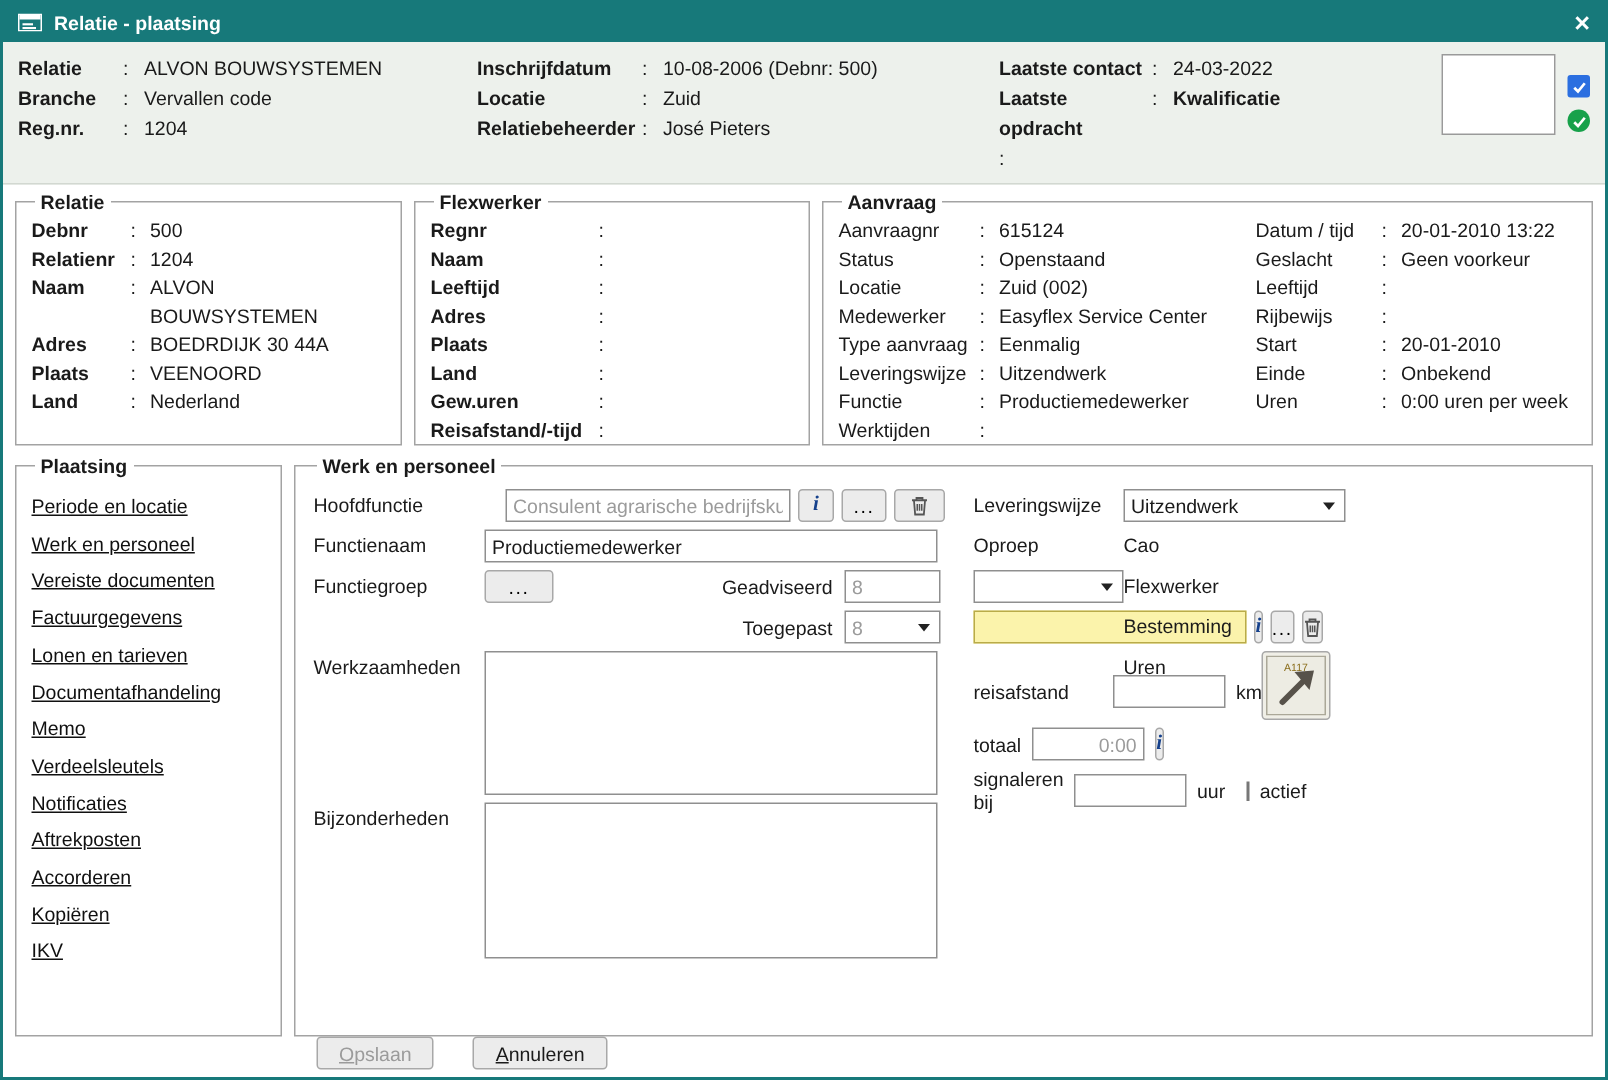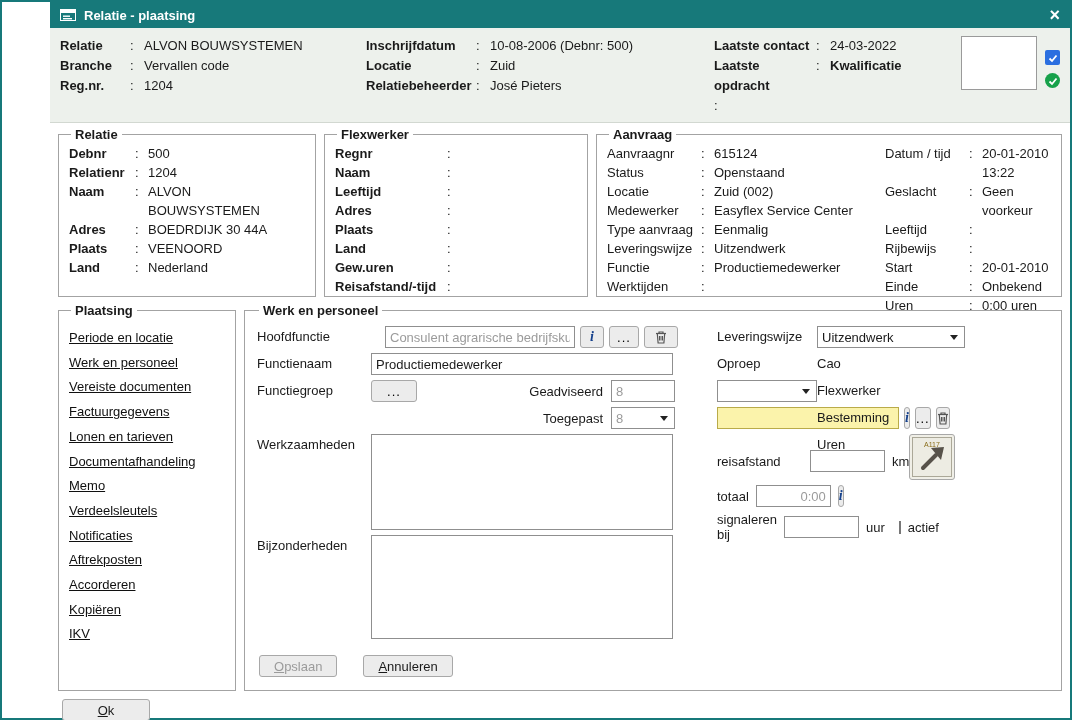--- a/index.html
+++ b/index.html
@@ -6,21 +6,21 @@
   body {
     font-family: "Liberation Sans", sans-serif;
     font-size: 13px;
     color: #1a1a1a;
     background: #d9d9d9;
   }
   .window {
     width: 1072px; height: 720px;
     background: #fff;
     border: 2px solid #17797a;
-    display: flex; flex-direction: column; padding-left: 48px;
+    display: flex; flex-direction: column;
   }
   
   .titlebar {
     flex: 0 0 26px;
     background: #17797a; color: #fff;
     display: flex; align-items: center; gap: 8px;
     padding: 0 10px; font-weight: bold;
   }
   .close { margin-left: auto; font-size: 18px; line-height: 1; cursor: pointer; font-weight: bold; }
   
@@ -53,21 +53,21 @@
   .kv .kl { font-weight: bold; }
   .kv.plain .kl { font-weight: normal; }
   .aanvraag-wrap { display: flex; }
   .av-left  { width: 278px; --lw: 94px; }
   .av-right { flex: 1; --lw: 84px; }
   .row-bottom { display: flex; gap: 8px; margin-top: 6px; }
   .fs-plaatsing { width: 178px; height: 388px; }
   .menu { margin-top: 6px; display: flex; flex-direction: column; }
   .menu a { color: #101010; text-decoration: underline; line-height: 24.7px; cursor: pointer; width: max-content; text-align: center; }
   .fs-werk { flex: 1; height: 388px; padding: 4px 12px; }
-  .werk-wrap { display: flex; margin-top: 4px; gap: 20px; }
+  .werk-wrap { display: flex; margin-top: 4px; }
   
   .wleft { flex: 0 0 430px; display: grid; grid-template-columns: 114px 316px; row-gap: 5px; align-content: start; }
   .wlabel { line-height: 22px; }
   .wlabel.top { align-self: start; }
   .wfield { display: flex; align-items: center; gap: 5px; }
   .wfield.spread { justify-content: space-between; padding-right: 12px; }
   .wfield.end    { justify-content: flex-end;     padding-right: 12px; }
   .grp { display: flex; align-items: center; gap: 8px; }
   .input { height: 22px; border: 1px solid #8f8f8f; background: #fff; padding: 0 4px; font: inherit; color: #1a1a1a; }
   .input.muted { color: #9b9b9b; }
@@ -88,21 +88,21 @@
   .wfull { width: 100%; }
   
   .wright { flex: 1; display: grid; grid-template-columns: 100px 1fr; row-gap: 5px; align-content: start; margin-left: 10px; }
   .sub { display: flex; align-items: center; gap: 7px; }
   .sublabel { width: 86px; }
   .bb { display: flex; align-items: flex-start; }
   .bb-rows { display: flex; flex-direction: column; gap: 4px; margin-top: 16px; }
   .route-btn { margin-left: auto; margin-right: 6px; width: 46px; height: 46px; border: 1px solid #a8a8a8;
                background: #f0efe7; border-radius: 3px; padding: 2px; cursor: pointer; }
   .checkbox { width: 13px; height: 13px; border: 1px solid #777; background: #fff; display: inline-block; cursor: pointer; }
-  .btn { height: 22px; border: 1px solid #a8a8a8; background: #ececec; border-radius: 3px; padding: 0 14px; font: inherit; cursor: pointer; color: #1a1a1a; }
+  .btn { height: 22px; border: 1px solid #a8a8a8; background: #ececec; border-radius: 3px; padding: 0 14px; font: inherit; cursor: pointer; color: #1a1a1a; margin-top: 36px; }
   .btn.disabled { color: #9b9b9b; }
   .wbuttons { margin-top: 16px; display: flex; gap: 26px; padding-left: 2px; }
   .footer { padding: 8px 4px; }
   .footer .btn { width: 88px; }
   .u { text-decoration: underline; }
   .spacer14 { width: 14px; display: inline-block; }
 </style>
 </head>
 <body>
 

